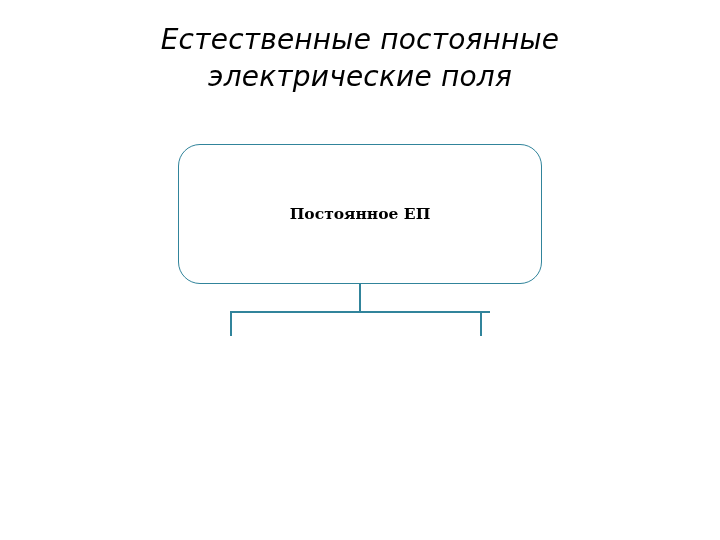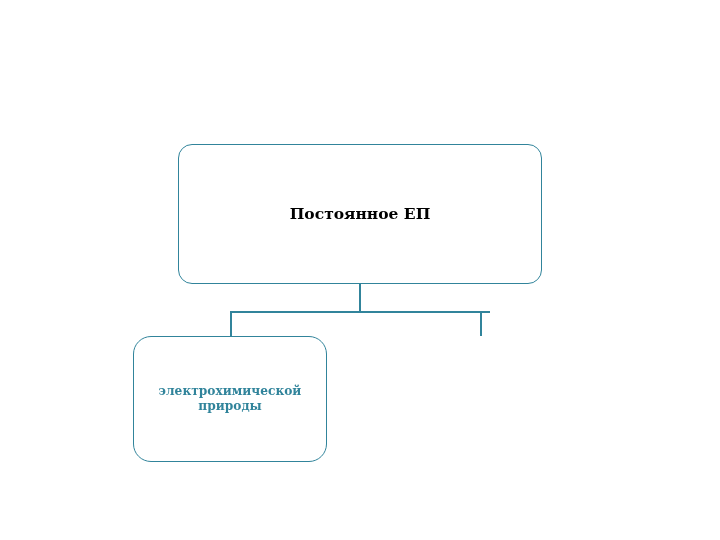--- a/index.html
+++ b/index.html
@@ -48,21 +48,21 @@
     display: flex;
     align-items: center;
     justify-content: center;
     text-align: center;
   }
   .node-root {
     left: 178px;
     top: 144px;
     width: 364px;
     height: 140px;
-    border-radius: 14px;
+    border-radius: 22px;
   }
   .node-root .node-label {
     font-family: "DejaVu Serif", serif;
     font-weight: bold;
     font-size: 15.5px;
     color: #000000;
     line-height: 1.2;
   }
   .node-child {
     width: 194px;
@@ -111,31 +111,29 @@
     top: 311px;
     width: 1.6px;
     height: 25px;
   }
 </style>
 </head>
 <body>
 
 <div class="slide">
 
+  <div class="title">Естественные постоянные электрические поля</div>
 
   <div class="diagram">
 
     <div class="connector conn-v-root"></div>
     <div class="connector conn-h"></div>
     <div class="connector conn-v-left"></div>
     <div class="connector conn-v-right"></div>
 
     <div class="node node-root">
       <span class="node-label">Постоянное ЕП</span>
     </div>
 
-    <div class="node node-child node-child-left">
-      <span class="node-label">электрохимической природы</span>
-    </div>
 
 
   </div>
 </div>
 
 </body></html>

